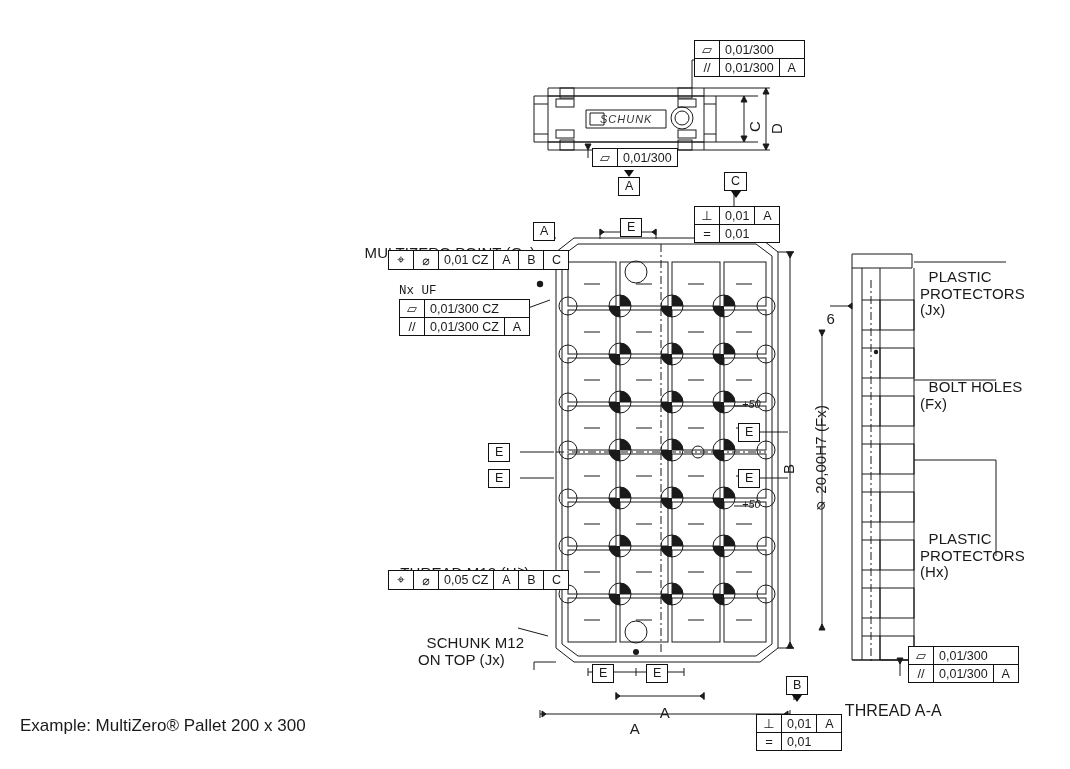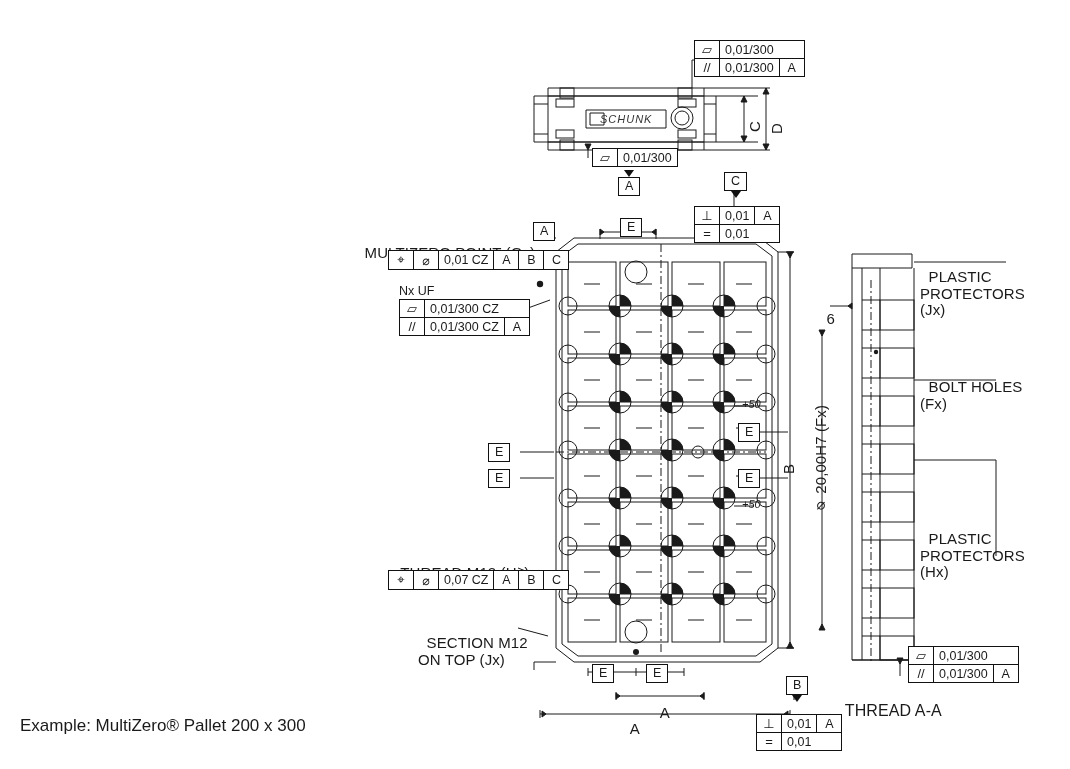--- a/index.html
+++ b/index.html
@@ -1,20 +1,20 @@
 <!DOCTYPE html>
 <html><head>
 <meta charset="utf-8">
 <style>
   html,body{margin:0;padding:0;background:#ffffff;}
   body{width:1070px;height:769px;position:relative;overflow:hidden;
        font-family:"Liberation Sans", sans-serif;color:#1a1a1a;}
   .abs{position:absolute;}
   .lbl{font-size:15px;line-height:1.12;letter-spacing:0.1px;white-space:pre;}
-  .small{font-size:12.5px;}
+  .small{font-size:12.5px;font-family:Liberation Mono, monospace;}
   .tiny{font-size:11px;font-style:italic;}
   .caption{font-size:17px;}
   svg{position:absolute;left:0;top:0;overflow:visible;}
   .fcf{display:flex;border:1px solid #111;background:#fff;font-size:12.5px;align-items:stretch;}
   .fcf > div{padding:1px 5px;border-right:1px solid #111;display:flex;align-items:center;justify-content:center;min-width:14px;}
   .fcf > div:last-child{border-right:none;}
   .fcf .sym{font-size:13px;}
   .datum{display:inline-flex;flex-direction:column;align-items:center;}
   .datum .box{border:1px solid #111;background:#fff;font-size:12.5px;padding:0 6px;line-height:1.35;}
   .datum .tri{width:0;height:0;border-left:5px solid transparent;border-right:5px solid transparent;border-top:7px solid #111;}
@@ -396,29 +396,29 @@
   </div>
 </div>
 
 <div class="abs lbl" style="left:392px;top:548px;">
   <span>THREAD M12 (Hx)</span>
 </div>
 <div class="abs" style="left:388px;top:570px;">
   <div class="fcf">
     <div class="sym">⌖</div>
     <div>⌀</div>
-    <div>0,07 CZ</div>
+    <div>0,05 CZ</div>
     <div>A</div>
     <div>B</div>
     <div>C</div>
   </div>
 </div>
 
 <div class="abs lbl" style="left:418px;top:618px;">
-  <span>SECTION M12
+  <span>SCHUNK M12
 ON TOP (Jx)</span>
 </div>
 
 <div class="abs dimletter" style="left:620px;top:218px;">
   <span>E</span>
 </div>
 <div class="abs dimletter" style="left:488px;top:443px;">
   <span>E</span>
 </div>
 <div class="abs dimletter" style="left:488px;top:469px;">

